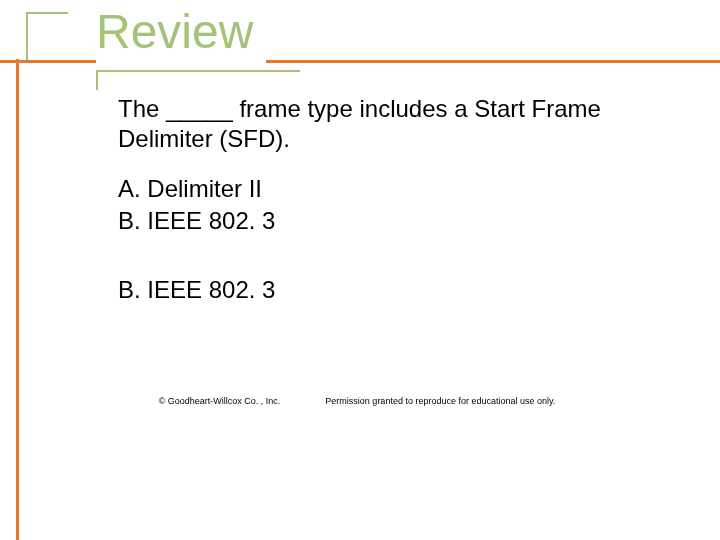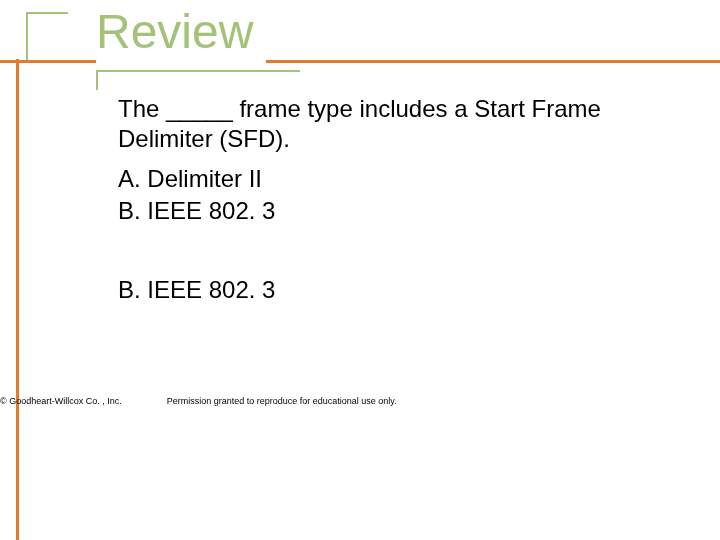--- a/index.html
+++ b/index.html
@@ -69,39 +69,39 @@
   
   .body {
     position: absolute;
     left: 118px;
     right: 50px;
     top: 94px;
     font-size: 24px;
     line-height: 1.25;
     color: #000;
   }
-  .body p { margin-bottom: 10px; }
+  .body p { margin-bottom: 20px; }
   .opts { margin-top: 2px; }
   .opts div { margin-bottom: 2px; }
 
   .answer {
     position: absolute;
     left: 118px;
     top: 276px;
     font-size: 24px;
     color: #000;
   }
 
   
   .footer {
     position: absolute;
     bottom: 6px;
     left: 0;
     right: 6px;
-    text-align: left;
+    text-align: center;
     font-size: 9px;
     color: #000;
   }
   .footer .gap { display:inline-block; width: 40px; }
 
   
   .title-mask {
     position: absolute;
     top: 48px;
     left: 96px;

